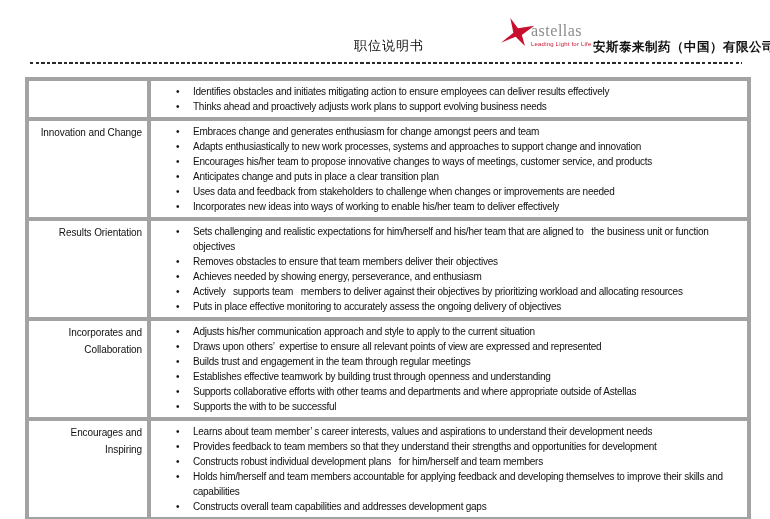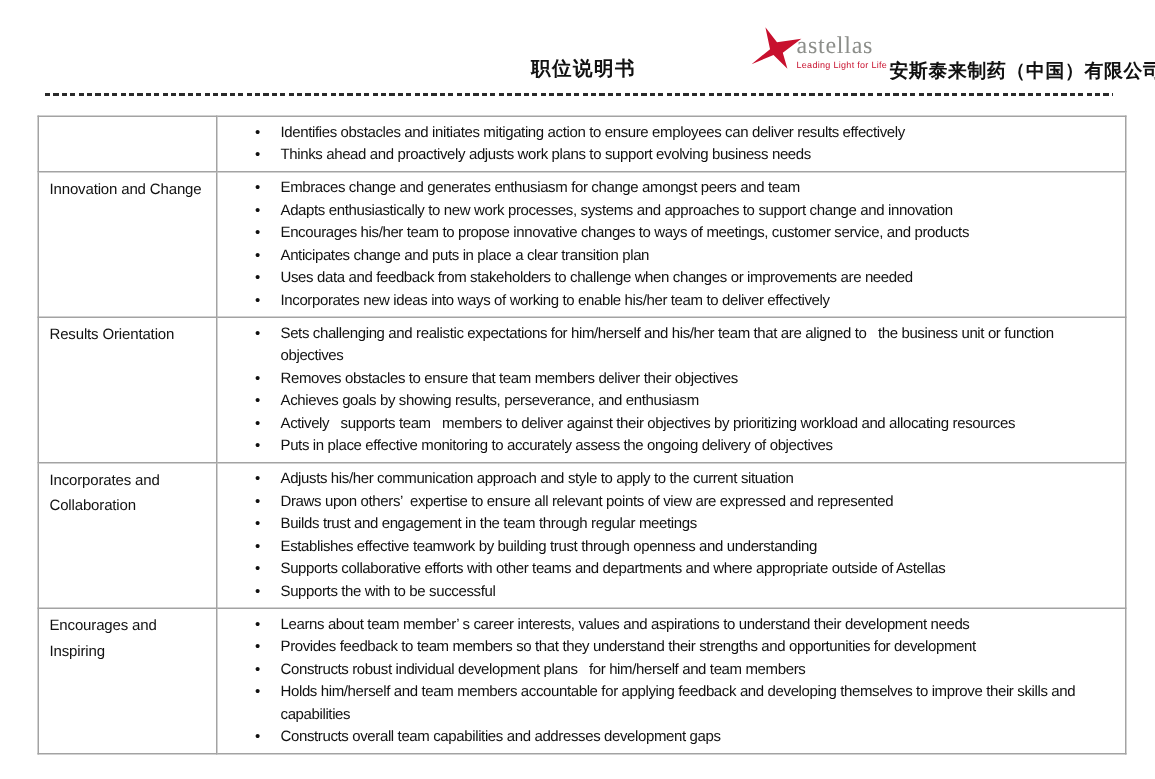--- a/index.html
+++ b/index.html
@@ -2,21 +2,21 @@
 <html><head>
 <meta charset="utf-8">
 <style>
   html,body{margin:0;padding:0;}
   body{
     width:770px;height:519px;background:#ffffff;position:relative;overflow:hidden;
     font-family:"Liberation Sans",sans-serif;color:#111;
   }
   .doc-title{
     position:absolute;left:354px;top:37px;
-    font-size:13px;font-weight:700;letter-spacing:1px;
+    font-size:13px;font-weight:400;letter-spacing:1px;
   }
   .company{
     position:absolute;left:593px;top:39px;
     font-size:12.5px;font-weight:600;letter-spacing:.5px;white-space:nowrap;
   }
   .logo{position:absolute;left:501px;top:15px;display:flex;align-items:flex-start;}
   .logo svg{display:block;margin-top:2px;}
   .logo-text{margin-left:-4px;margin-top:7px;}
   .wordmark{
     font-family:"Liberation Serif",serif;
@@ -24,24 +24,24 @@
   }
   .tagline{font-size:6px;line-height:7px;margin-top:1px;letter-spacing:.2px;}
   .separator{
     position:absolute;left:30px;top:62px;width:712px;height:1.6px;
     background:repeating-linear-gradient(to right,#2a2a2a 0 3.5px,transparent 3.5px 5.6px);
   }
   table.doc-table{
     position:absolute;left:25px;top:77px;width:726px;
     border-collapse:collapse;table-layout:fixed;
   }
-  .doc-table td{border:1px solid #a3a3a3;vertical-align:top;}
+  .doc-table td{border:4px solid #a3a3a3;vertical-align:top;}
   td.cat-cell{
     width:106px;padding:3px 5px 3px 7px;
-    font-size:10px;line-height:17px;letter-spacing:-0.1px;
+    font-size:10px;line-height:17px;letter-spacing:-0.1px;text-align:right;
   }
   td.bullets-cell{padding:3px 6px 3px 0;}
   .bullets-cell ul{margin:0;padding:0;list-style:none;}
   .bullets-cell li{
     position:relative;padding-left:42px;
     font-size:10px;line-height:15px;letter-spacing:-0.25px;
     white-space:pre-wrap;
   }
   .bullets-cell li::before{
     content:"\2022";
@@ -92,21 +92,21 @@
             <li>Incorporates new ideas into ways of working to enable his/her team to deliver effectively</li>
           </ul>
         </td>
       </tr>
       <tr>
         <td class="cat-cell">Results Orientation</td>
         <td class="bullets-cell">
           <ul>
             <li>Sets challenging and realistic expectations for him/herself and his/her team that are aligned to   the business unit or function objectives</li>
             <li>Removes obstacles to ensure that team members deliver their objectives</li>
-            <li>Achieves goals by showing results, perseverance, and enthusiasm</li>
+            <li>Achieves needed by showing energy, perseverance, and enthusiasm</li>
             <li>Actively   supports team   members to deliver against their objectives by prioritizing workload and allocating resources</li>
             <li>Puts in place effective monitoring to accurately assess the ongoing delivery of objectives</li>
           </ul>
         </td>
       </tr>
       <tr>
         <td class="cat-cell">Incorporates and Collaboration</td>
         <td class="bullets-cell">
           <ul>
             <li>Adjusts his/her communication approach and style to apply to the current situation</li>

